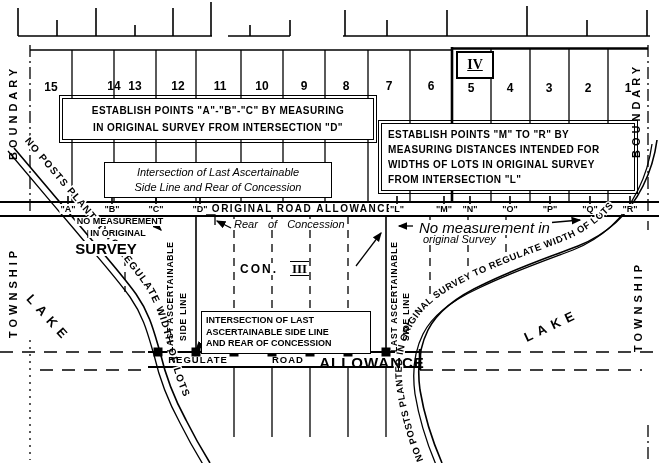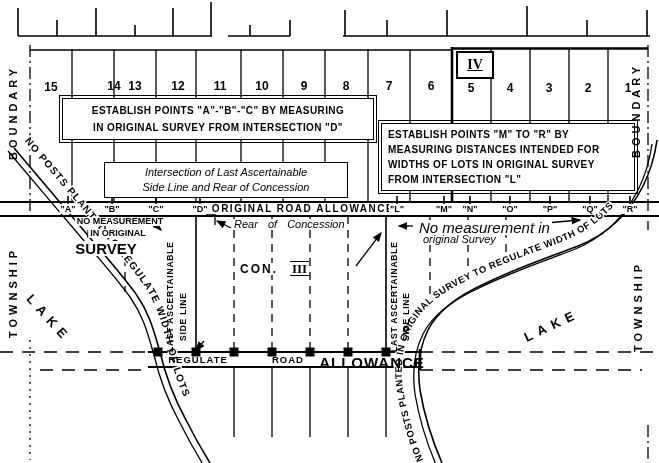--- a/index.html
+++ b/index.html
@@ -201,21 +201,21 @@
   <div>IN ORIGINAL SURVEY FROM INTERSECTION "D"</div>
 </div>
 
 <div class="notebox" style="left:381px;top:123px;width:244px;padding:3px 2px 3px 6px;text-align:left;">
   <div style="line-height:15px;">ESTABLISH POINTS "M" TO "R" BY</div>
   <div style="line-height:15px;">MEASURING DISTANCES INTENDED FOR</div>
   <div style="line-height:15px;">WIDTHS OF LOTS IN ORIGINAL SURVEY</div>
   <div style="line-height:15px;">FROM INTERSECTION "L"</div>
 </div>
 
-<div class="plainbox" style="left:104px;top:162px;width:226px;padding:2px 8px;text-align:center;">
+<div class="plainbox" style="left:104px;top:162px;width:226px;padding:2px 0;text-align:center;">
   <div class="it" style="font-size:11px;line-height:15px;">Intersection of Last Ascertainable</div>
   <div class="it" style="font-size:11px;line-height:15px;">Side Line and Rear of Concession</div>
 </div>
 
 <span class="rpt" style="left:68px;">"A"</span>
 <span class="rpt" style="left:112px;">"B"</span>
 <span class="rpt" style="left:156px;">"C"</span>
 <span class="rpt" style="left:200px;">"D"</span>
 <div class="lbl cx caps wbg" style="left:303px;top:204px;font-size:10px;letter-spacing:1.5px;">ORIGINAL ROAD ALLOWANCE</div>
 <span class="rpt" style="left:397px;">"L"</span>
@@ -244,18 +244,23 @@
 <div class="vtext caps" style="left:402px;top:341px;font-size:8.5px;letter-spacing:0.8px;">SIDE LINE</div>
 
 <div class="vtext caps" style="left:8px;top:160px;font-size:11px;letter-spacing:4px;">BOUNDARY</div>
 <div class="vtext caps" style="left:8px;top:338px;font-size:11px;letter-spacing:4px;">TOWNSHIP</div>
 <div class="vtext caps" style="left:631px;top:158px;font-size:11px;letter-spacing:4px;">BOUNDARY</div>
 <div class="vtext caps" style="left:633px;top:352px;font-size:11px;letter-spacing:4px;">TOWNSHIP</div>
 
 <div class="lbl caps" style="left:34px;top:292px;font-size:13px;letter-spacing:6px;transform-origin:0 0;transform:rotate(48deg);">LAKE</div>
 <div class="lbl caps" style="left:522px;top:332px;font-size:13px;letter-spacing:6px;transform-origin:0 0;transform:rotate(-25deg);">LAKE</div>
 
+<div class="plainbox" style="left:201px;top:311px;width:164px;padding:3px 0 3px 4px;">
+  <div class="caps" style="font-size:9px;line-height:11.5px;">INTERSECTION OF LAST</div>
+  <div class="caps" style="font-size:9px;line-height:11.5px;">ASCERTAINABLE SIDE LINE</div>
+  <div class="caps" style="font-size:9px;line-height:11.5px;">AND REAR OF CONCESSION</div>
+</div>
 
 <div class="lbl cx caps" style="left:198px;top:355px;font-size:9.5px;letter-spacing:1px;">REGULATE</div>
 <div class="lbl cx caps" style="left:288px;top:355px;font-size:9.5px;letter-spacing:1px;">ROAD</div>
 <div class="lbl cx caps" style="left:372px;top:355px;font-size:15px;letter-spacing:1px;">ALLOWANCE</div>
 
 </div>
 
 </body></html>

